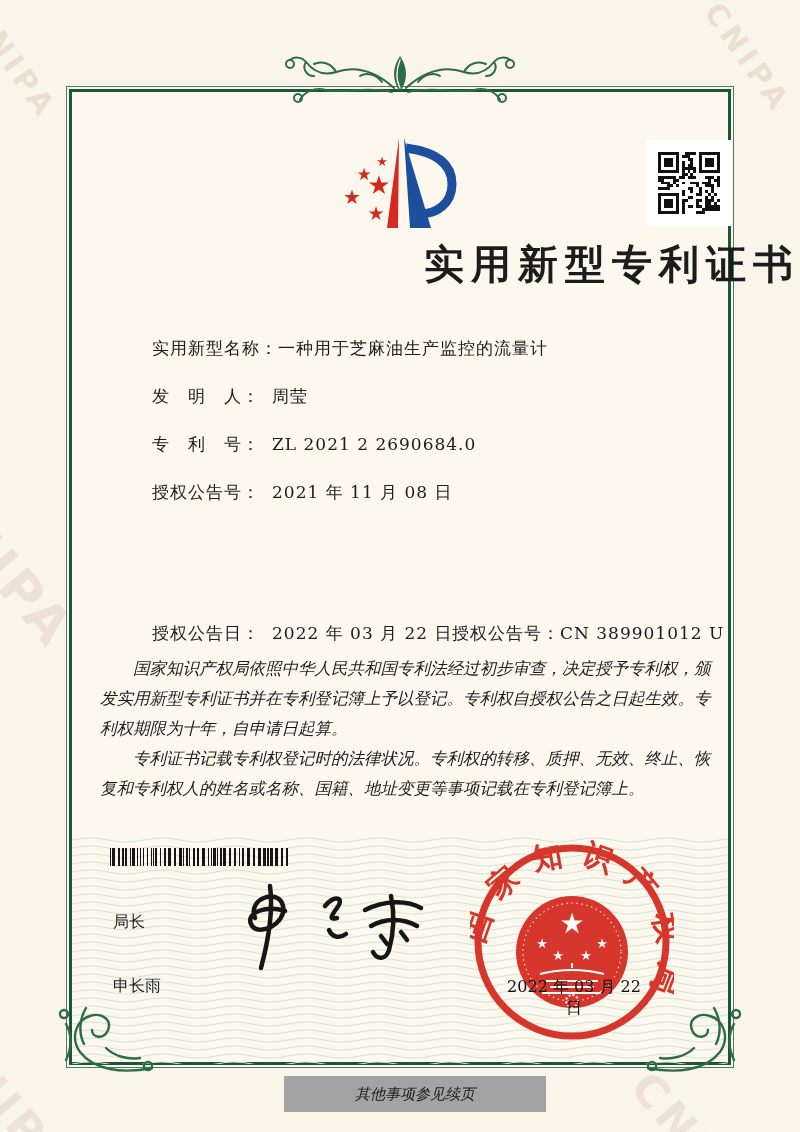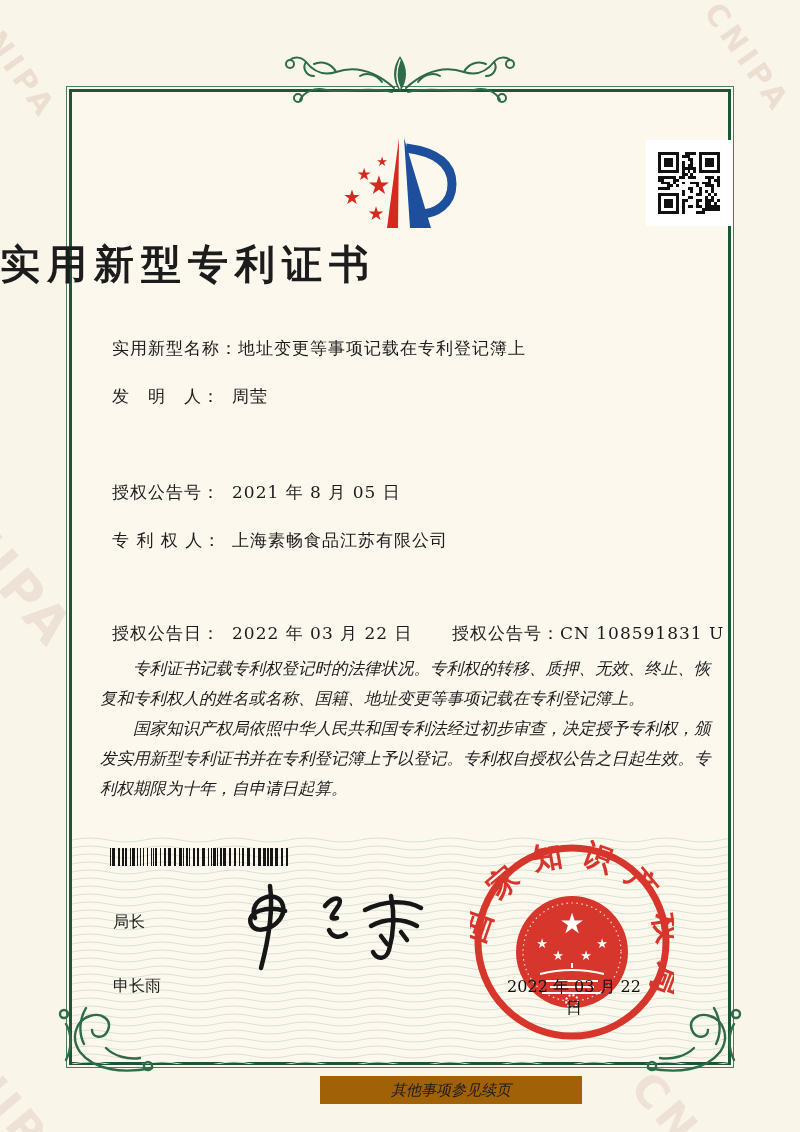--- a/index.html
+++ b/index.html
@@ -11,39 +11,39 @@
       opacity:.45;user-select:none;white-space:nowrap;}
   
   .border-outer{position:absolute;left:66px;top:86px;width:666px;height:980px;
        border:1px solid #4a7d5e;background:#fcf8ee;}
   .border-inner{position:absolute;inset:2px;border:3px solid #1c5538;}
   .guilloche{position:absolute;left:72px;top:836px;width:656px;height:228px;}
   
   .cert-number{position:absolute;left:106px;top:128px;font-size:17px;letter-spacing:2px;}
   .logo{position:absolute;left:332px;top:126px;}
   .qr{position:absolute;left:646px;top:140px;width:86px;height:86px;background:#fff;}
-  .title{position:absolute;left:0;width:800px;top:237px;text-align:left;
+  .title{position:absolute;left:0;width:800px;top:237px;text-align:right;
          font-size:40px;font-weight:bold;letter-spacing:7px;}
   .field{position:absolute;left:112px;font-size:17px;white-space:pre;letter-spacing:1px;}
-  .field .lab{display:inline-block;min-width:120px;}
+  .field .lab{display:inline-block;min-width:120px;margin-left:40px;}
   .grant-right{position:absolute;left:452px;font-size:17px;white-space:pre;letter-spacing:1px;}
   .body-text{position:absolute;left:100px;top:654px;width:618px;font-size:16.5px;
              line-height:1.82;font-style:italic;}
   .body-text p{margin:0;text-indent:2em;}
   .barcode{position:absolute;left:110px;top:848px;width:216px;height:18px;font-size:0;}
   .barcode span{display:inline-block;height:100%;background:#161616;vertical-align:top;}
   .signer{position:absolute;left:113px;font-size:16px;
           font-family:"DejaVu Sans","Liberation Sans",sans-serif;}
   .signature{position:absolute;left:225px;top:878px;}
   .seal{position:absolute;left:470px;top:840px;width:204px;height:204px;opacity:.93;}
   .seal-date{position:absolute;left:498px;top:977px;width:152px;text-align:center;
              font-size:16px;color:#101010;}
   .footer{position:absolute;left:66px;width:666px;top:1035px;text-align:center;font-size:14px;color:#2b2b2b;}
-  .note{position:absolute;left:284px;top:1076px;width:262px;height:28px;background:#a16207;
-        display:flex;align-items:center;justify-content:center;font-size:15px;font-style:italic;margin-left:36px;}
+  .note{position:absolute;left:284px;top:1076px;width:262px;height:36px;background:#a3a3a3;
+        display:flex;align-items:center;justify-content:center;font-size:15px;font-style:italic;}
   .orn{position:absolute;}
 </style>
 </head>
 <body>
 
 <div class="page">
 
   <div class="wm" style="left:-8px;top:2px;font-size:30px;transform:rotate(55deg);">CNIPA</div>
   <div class="wm" style="left:726px;top:-4px;font-size:30px;transform:rotate(55deg);">CNIPA</div>
   <div class="wm" style="left:185px;top:95px;font-size:52px;transform:rotate(48deg);opacity:.18;">CNIPA</div>
@@ -246,31 +246,31 @@
           <rect x="12" y="24" width="1" height="1"></rect>
           <rect x="17" y="24" width="1" height="1"></rect>
           <rect x="18" y="24" width="1" height="1"></rect>
           <rect x="19" y="24" width="1" height="1"></rect>
         </g>
     </g>
   </svg>
 
   <div class="title">实用新型专利证书</div>
 
-  <div class="field" style="top:337px"><span class="lab">实用新型名称：</span><span>地址变更等事项记载在专利登记簿上</span></div>
+  <div class="field" style="top:337px"><span class="lab">实用新型名称：</span><span>一种用于芝麻油生产监控的流量计</span></div>
   <div class="field" style="top:385px"><span class="lab">发　明　人：</span><span>周莹</span></div>
-  <div class="field" style="top:481px"><span class="lab">授权公告号：</span><span>2021 年 8 月 05 日</span></div>
-  <div class="field" style="top:529px"><span class="lab">专 利 权 人：</span><span>上海素畅食品江苏有限公司</span></div>
+  <div class="field" style="top:433px"><span class="lab">专　利　号：</span><span>ZL 2021 2 2690684.0</span></div>
+  <div class="field" style="top:481px"><span class="lab">授权公告号：</span><span>2021 年 11 月 08 日</span></div>
 
   <div class="field" style="top:622px"><span class="lab">授权公告日：</span><span>2022 年 03 月 22 日</span></div>
-  <div class="grant-right" style="top:622px"><span>授权公告号：</span><span>CN 108591831 U</span></div>
+  <div class="grant-right" style="top:622px"><span>授权公告号：</span><span>CN 389901012 U</span></div>
 
   <div class="body-text">
+    <p>国家知识产权局依照中华人民共和国专利法经过初步审查，决定授予专利权，颁发实用新型专利证书并在专利登记簿上予以登记。专利权自授权公告之日起生效。专利权期限为十年，自申请日起算。</p>
     <p>专利证书记载专利权登记时的法律状况。专利权的转移、质押、无效、终止、恢复和专利权人的姓名或名称、国籍、地址变更等事项记载在专利登记簿上。</p>
-    <p>国家知识产权局依照中华人民共和国专利法经过初步审查，决定授予专利权，颁发实用新型专利证书并在专利登记簿上予以登记。专利权自授权公告之日起生效。专利权期限为十年，自申请日起算。</p>
   </div>
 
   <div class="barcode"><span style="width:1px;margin-right:1px"></span><span style="width:3px;margin-right:3px"></span><span style="width:2px;margin-right:2px"></span><span style="width:2px;margin-right:1px"></span><span style="width:2px;margin-right:3px"></span><span style="width:1px;margin-right:1px"></span><span style="width:3px;margin-right:2px"></span><span style="width:1px;margin-right:2px"></span><span style="width:1px;margin-right:2px"></span><span style="width:1px;margin-right:3px"></span><span style="width:1px;margin-right:3px"></span><span style="width:1px;margin-right:1px"></span><span style="width:1px;margin-right:1px"></span><span style="width:2px;margin-right:3px"></span><span style="width:1px;margin-right:3px"></span><span style="width:2px;margin-right:2px"></span><span style="width:3px;margin-right:3px"></span><span style="width:2px;margin-right:3px"></span><span style="width:3px;margin-right:1px"></span><span style="width:1px;margin-right:2px"></span><span style="width:2px;margin-right:1px"></span><span style="width:1px;margin-right:3px"></span><span style="width:2px;margin-right:2px"></span><span style="width:2px;margin-right:3px"></span><span style="width:3px;margin-right:3px"></span><span style="width:1px;margin-right:2px"></span><span style="width:1px;margin-right:1px"></span><span style="width:3px;margin-right:1px"></span><span style="width:1px;margin-right:2px"></span><span style="width:2px;margin-right:1px"></span><span style="width:3px;margin-right:3px"></span><span style="width:2px;margin-right:3px"></span><span style="width:2px;margin-right:3px"></span><span style="width:1px;margin-right:2px"></span><span style="width:2px;margin-right:3px"></span><span style="width:3px;margin-right:3px"></span><span style="width:2px;margin-right:3px"></span><span style="width:3px;margin-right:2px"></span><span style="width:3px;margin-right:1px"></span><span style="width:2px;margin-right:1px"></span><span style="width:3px;margin-right:2px"></span><span style="width:3px;margin-right:3px"></span><span style="width:2px;margin-right:3px"></span><span style="width:2px;margin-right:2px"></span></div>
 
   <div class="signer" style="top:912px">局长</div>
   <div class="signer" style="top:976px">申长雨</div>
 
   <svg class="signature" width="210" height="100" viewBox="0 0 210 100">
     <g fill="none" stroke="#161616" stroke-width="4.5" stroke-linecap="round" stroke-linejoin="round">
       <path d="M30,40 C22,20 54,10 58,28 C62,46 32,60 26,46 C21,34 42,27 60,33"></path>

